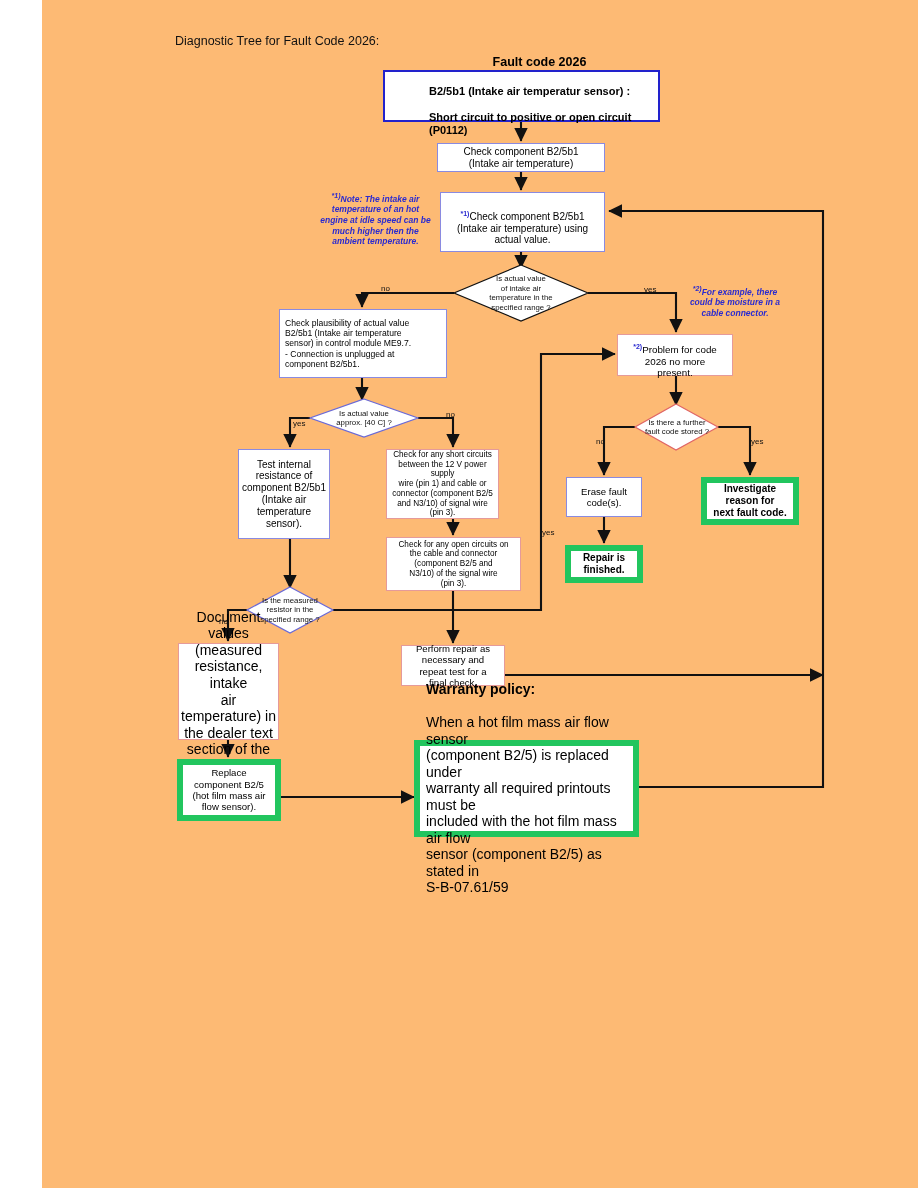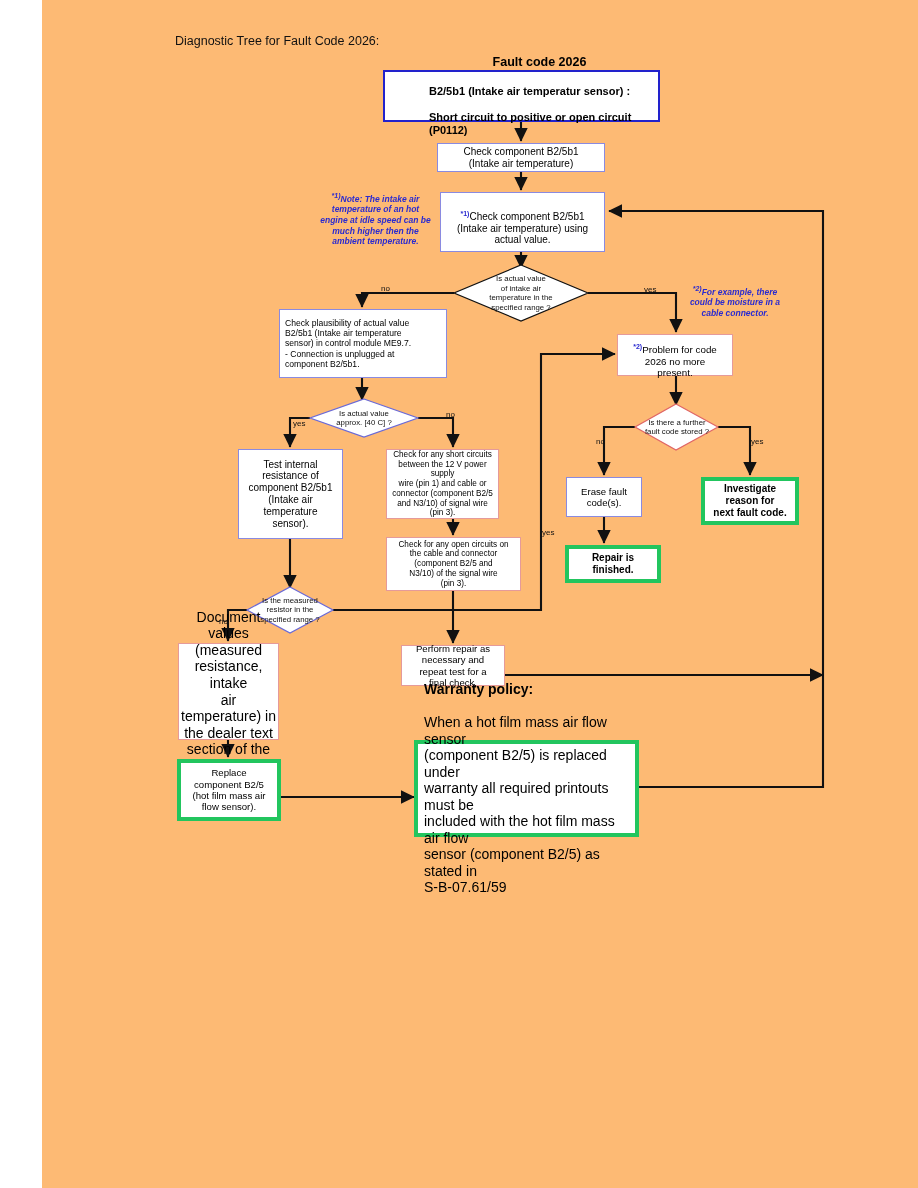--- a/index.html
+++ b/index.html
@@ -9,21 +9,21 @@
   #svg-layer{position:absolute;left:0;top:0;width:918px;height:1188px;pointer-events:none;}
 
   .node{position:absolute;box-sizing:border-box;display:flex;align-items:center;
         justify-content:center;background:#fff;text-align:center;line-height:1.18;}
   .node .txt{display:block;width:100%;white-space:pre-line;}
 
   
   .b-blue-thick{border:2px solid #2222cc;padding-left:36px;}
   .b-blue-thin{border:1px solid #8a8ae0;}
   .b-red-thin{border:1px solid #e59a9a;}
-  .b-red-thick{border:4px solid #22c55e;}
+  .b-red-thick{border:6px solid #22c55e;}
 
   .bold{font-weight:bold;}
   .al-left{text-align:left;}
 
   .title{position:absolute;font-size:12.5px;color:#111;}
 
   .note{position:absolute;color:#2a2ad0;font-style:italic;font-weight:bold;
         font-size:8.5px;text-align:center;line-height:1.25;}
 
   
@@ -123,21 +123,21 @@
   </div>
 
   <div class="node b-blue-thin al-left" style="left:237px;top:309px;width:168px;height:69px;font-size:8.6px;justify-content:flex-start;">
     <span class="txt al-left" style="padding:0 5px;">Check plausibility of actual value
 B2/5b1 (Intake air temperature
 sensor) in control module ME9.7.
 - Connection is unplugged at
    component B2/5b1.</span>
   </div>
 
-  <div class="node b-blue-thin" style="left:196px;top:449px;width:105px;height:90px;font-size:10px;">
+  <div class="node b-blue-thin" style="left:196px;top:449px;width:92px;height:90px;font-size:10px;">
     <span class="txt">Test internal
 resistance of
 component B2/5b1
 (Intake air
 temperature
 sensor).</span>
   </div>
 
   <div class="node b-red-thin" style="left:344px;top:449px;width:113px;height:70px;font-size:8.2px;">
     <span class="txt" style="padding:0 3px;">Check for any short circuits
@@ -186,21 +186,21 @@
 2026 no more
 present.</span>
     </span>
   </div>
 
   <div class="node b-blue-thin" style="left:524px;top:477px;width:76px;height:40px;font-size:9.6px;">
     <span class="txt">Erase fault
 code(s).</span>
   </div>
 
-  <div class="node b-red-thick bold" style="left:523px;top:545px;width:96px;height:38px;font-size:10px;">
+  <div class="node b-red-thick bold" style="left:523px;top:545px;width:78px;height:38px;font-size:10px;">
     <span class="txt">Repair is
 finished.</span>
   </div>
 
   <div class="node b-red-thick bold" style="left:659px;top:477px;width:98px;height:48px;font-size:10px;">
     <span class="txt">Investigate
 reason for
 next fault code.</span>
   </div>
 

